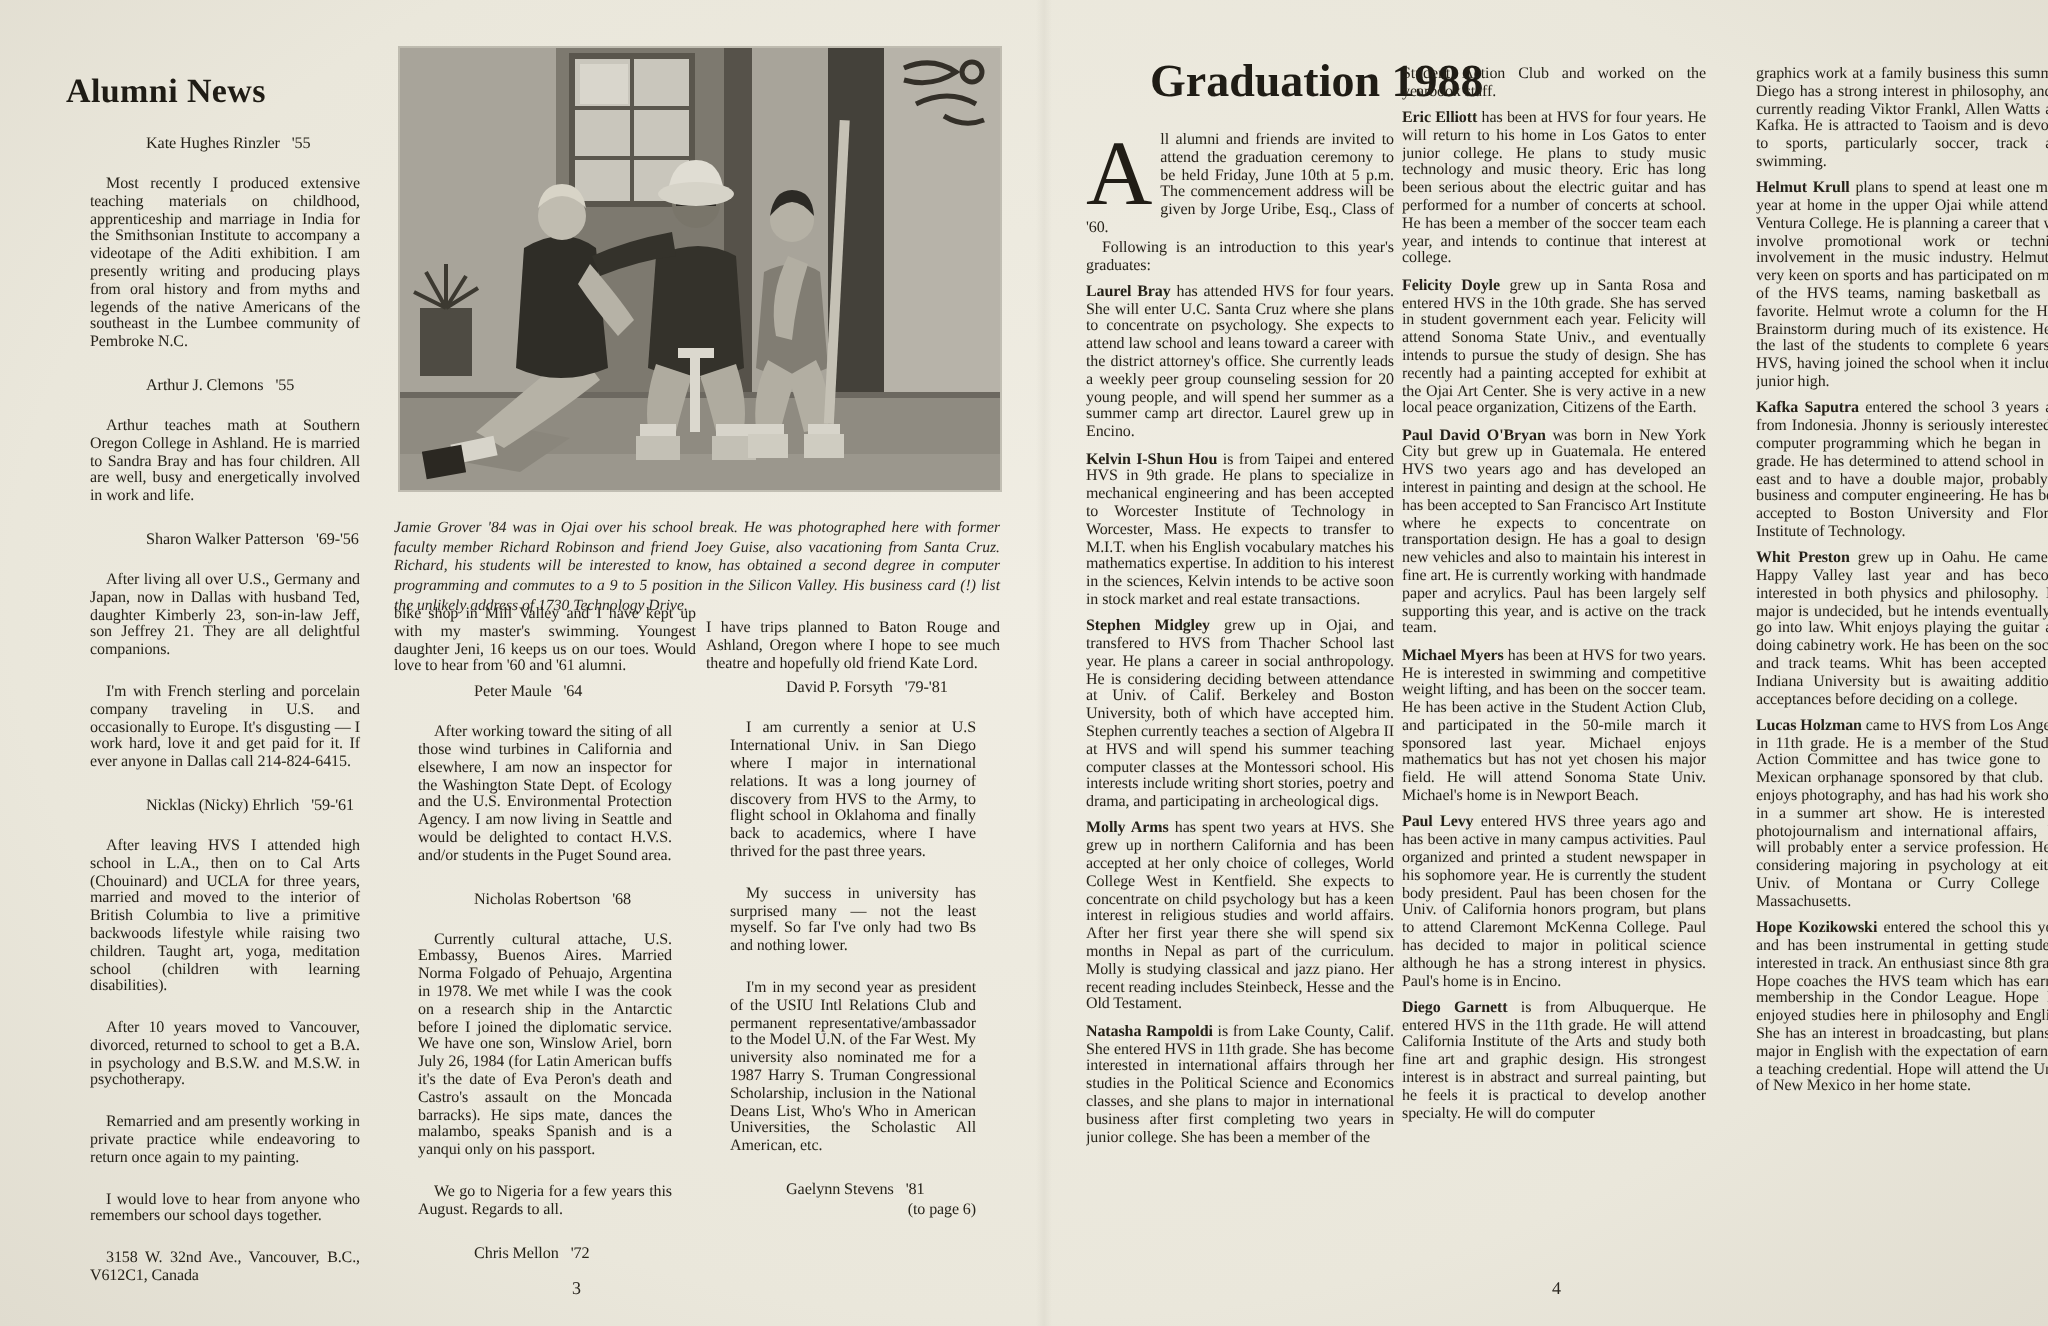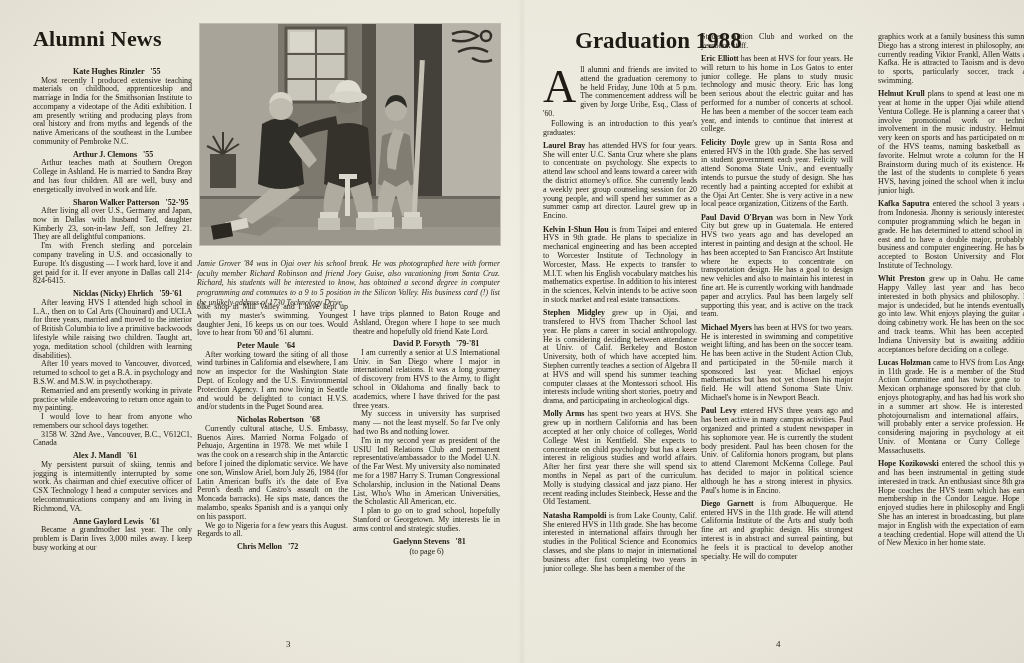--- a/index.html
+++ b/index.html
@@ -4,31 +4,31 @@
 <style>
   html,body{margin:0;padding:0;}
   body{
     width:1024px;height:663px;position:relative;overflow:hidden;
     background:radial-gradient(ellipse at 50% 45%, #f0ede3 0%, #eae7db 70%, #e0dccf 100%);
     font-family:"Liberation Serif", serif;color:#262219;
   }
   .gutter{position:absolute;left:518px;top:0;width:8px;height:663px;
     background:linear-gradient(90deg, rgba(0,0,0,0) 0%, rgba(90,85,70,0.06) 50%, rgba(0,0,0,0) 100%);}
   .page-title{position:absolute;font-weight:700;color:#1f1c15;margin:0;}
-  #left-title{left:33px;top:26px;font-size:22px;letter-spacing:.2px;}
+  #left-title{left:33px;top:36px;font-size:17px;letter-spacing:.2px;}
   #right-title{left:575px;top:28px;font-size:23px;}
   .col{position:absolute;font-size:8px;line-height:8.8px;text-align:justify;overflow:hidden;
        letter-spacing:-0.05px;}
-  .col p{margin:0;}
+  .col p{margin:12px;}
   .col p.bp{text-indent:8px;}
   .col p.bc{margin:0;}
   .col p.bg{margin:4.5px 0 0;}
   .col p.bg strong{font-weight:700;}
-  .col h3.bh{font-size:8.1px;line-height:9px;margin:3px 0 .5px;font-weight:700;padding-left:40px;}
-  .col p.br{text-align:center;margin-top:2px;}
+  .col h3.bh{font-size:8.1px;line-height:9px;margin:3px 0 .5px;font-weight:400;padding-left:40px;}
+  .col p.br{text-align:right;margin-top:2px;}
   #photo-frame{position:absolute;left:200px;top:24px;width:300px;height:221px;
     box-shadow:0 0 0 1px rgba(60,55,45,.25);}
   #caption{position:absolute;left:197px;top:251px;width:303px;font-size:7.8px;line-height:9.7px;
     font-style:italic;text-align:justify;color:#2b2720;}
   .dropcap{float:left;font-size:46px;line-height:37px;padding:2px 4px 0 0;color:#211d16;}
   .pagenum{position:absolute;top:639px;font-size:9px;color:#2a261f;}
   #page3{left:286px;}
   #page4{left:776px;}
   .intro p{margin:0;}
   .intro p.follow{text-indent:8px;margin-top:1px;}
@@ -113,21 +113,21 @@
   </svg>
 </div>
 
 <p id="caption">Jamie Grover '84 was in Ojai over his school break. He was photographed here with former faculty member Richard Robinson and friend Joey Guise, also vacationing from Santa Cruz. Richard, his students will be interested to know, has obtained a second degree in computer programming and commutes to a 9 to 5 position in the Silicon Valley. His business card (!) list the unlikely address of 1730 Technology Drive.</p>
 
 <div class="col" id="lc1" style="left:33px;top:64px;width:159px;height:586px;">
     <h3 class="bh">Kate Hughes Rinzler  '55</h3>
     <p class="bp">Most recently I produced extensive teaching materials on childhood, apprenticeship and marriage in India for the Smithsonian Institute to accompany a videotape of the Aditi exhibition. I am presently writing and producing plays from oral history and from myths and legends of the native Americans of the southeast in the Lumbee community of Pembroke N.C.</p>
     <h3 class="bh">Arthur J. Clemons  '55</h3>
     <p class="bp">Arthur teaches math at Southern Oregon College in Ashland. He is married to Sandra Bray and has four children. All are well, busy and energetically involved in work and life.</p>
-    <h3 class="bh">Sharon Walker Patterson  '52-'95</h3>
+    <h3 class="bh">Sharon Walker Patterson  '69-'56</h3>
     <p class="bp">After living all over U.S., Germany and Japan, now in Dallas with husband Ted, daughter Kimberly 23, son-in-law Jeff, son Jeffrey 21. They are all delightful companions.</p>
     <p class="bp">I'm with French sterling and porcelain company traveling in U.S. and occasionally to Europe. It's disgusting — I work hard, love it and get paid for it. If ever anyone in Dallas call 214-824-6415.</p>
     <h3 class="bh">Nicklas (Nicky) Ehrlich  '59-'61</h3>
     <p class="bp">After leaving HVS I attended high school in L.A., then on to Cal Arts (Chouinard) and UCLA for three years, married and moved to the interior of British Columbia to live a primitive backwoods lifestyle while raising two children. Taught art, yoga, meditation school (children with learning disabilities).</p>
     <p class="bp">After 10 years moved to Vancouver, divorced, returned to school to get a B.A. in psychology and B.S.W. and M.S.W. in psychotherapy.</p>
     <p class="bp">Remarried and am presently working in private practice while endeavoring to return once again to my painting.</p>
     <p class="bp">I would love to hear from anyone who remembers our school days together.</p>
     <p class="bp">3158 W. 32nd Ave., Vancouver, B.C., V612C1, Canada</p>
     <h3 class="bh">Alex J. Mandl  '61</h3>
     <p class="bp">My persistent pursuit of skiing, tennis and jogging is intermittently interrupted by some work. As chairman and chief executive officer of CSX Technology I head a computer services and telecommunications company and am living in Richmond, VA.</p>
@@ -142,21 +142,20 @@
     <p class="bp">Currently cultural attache, U.S. Embassy, Buenos Aires. Married Norma Folgado of Pehuajo, Argentina in 1978. We met while I was the cook on a research ship in the Antarctic before I joined the diplomatic service. We have one son, Winslow Ariel, born July 26, 1984 (for Latin American buffs it's the date of Eva Peron's death and Castro's assault on the Moncada barracks). He sips mate, dances the malambo, speaks Spanish and is a yanqui only on his passport.</p>
     <p class="bp">We go to Nigeria for a few years this August. Regards to all.</p>
     <h3 class="bh">Chris Mellon  '72</h3>
   </div>
 <div class="col" id="lc3" style="left:353px;top:310px;width:147px;height:341px;">
     <p class="bc">I have trips planned to Baton Rouge and Ashland, Oregon where I hope to see much theatre and hopefully old friend Kate Lord.</p>
     <h3 class="bh">David P. Forsyth  '79-'81</h3>
     <p class="bp">I am currently a senior at U.S International Univ. in San Diego where I major in international relations. It was a long journey of discovery from HVS to the Army, to flight school in Oklahoma and finally back to academics, where I have thrived for the past three years.</p>
     <p class="bp">My success in university has surprised many — not the least myself. So far I've only had two Bs and nothing lower.</p>
     <p class="bp">I'm in my second year as president of the USIU Intl Relations Club and permanent representative/ambassador to the Model U.N. of the Far West. My university also nominated me for a 1987 Harry S. Truman Congressional Scholarship, inclusion in the National Deans List, Who's Who in American Universities, the Scholastic All American, etc.</p>
-    <p class="bp">I plan to go on to grad school, hopefully Stanford or Georgetown. My interests lie in arms control and strategic studies.</p>
     <h3 class="bh">Gaelynn Stevens  '81</h3>
     <p class="br">(to page 6)</p>
   </div>
 
 <div class="pagenum" id="page3">3</div>
 
 <h1 id="right-title" class="page-title">Graduation 1988</h1>
 
 <div class="col intro" id="rc1" style="left:543px;top:66px;width:154px;height:584px;">
   <p><span class="dropcap">A</span><span>ll alumni and friends are invited to attend the graduation ceremony to be held Friday, June 10th at 5 p.m. The commencement address will be given by Jorge Uribe, Esq., Class of '60.</span></p>

